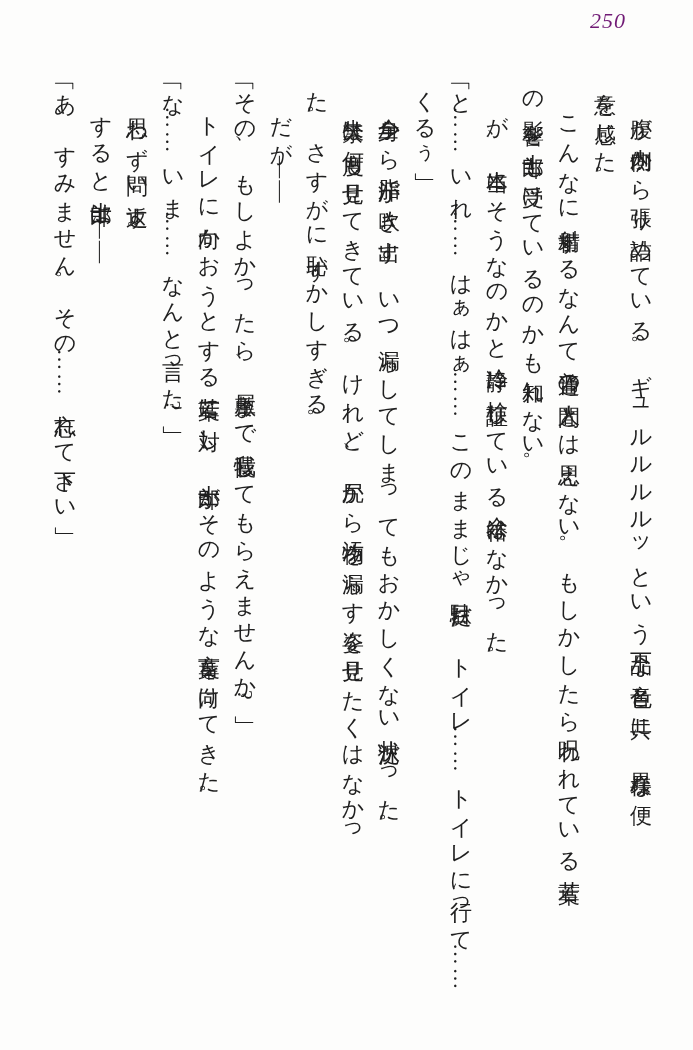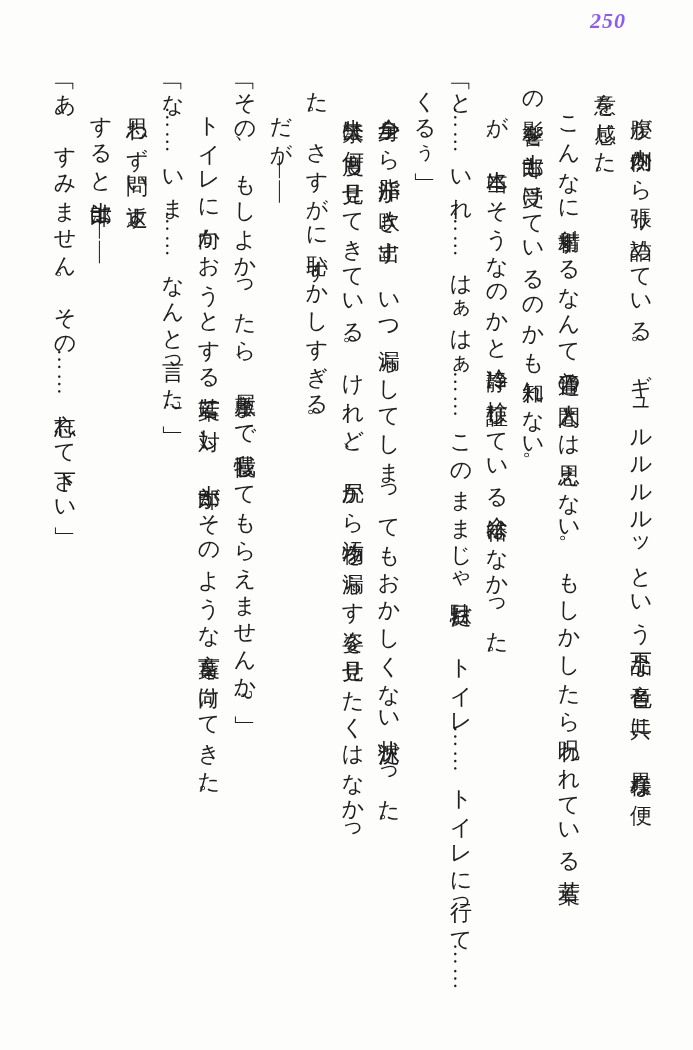--- a/index.html
+++ b/index.html
@@ -14,23 +14,22 @@
     background: #fdfdfc;
     overflow: hidden;
     font-family: "Liberation Serif", "DejaVu Serif", serif;
   }
   .page-number {
     position: absolute;
     top: 8px;
     left: 590px;
     font-size: 22px;
     font-style: italic;
-    color: #8b5cf6;
+    color: #701a75;
     letter-spacing: 1px;
-    font-weight: bold;
   }
   .text-block {
     position: absolute;
     top: 76px;
     right: 34px;
     height: 950px;
     writing-mode: vertical-rl;
     text-orientation: mixed;
     font-size: 22px;
     letter-spacing: 2.5px;

